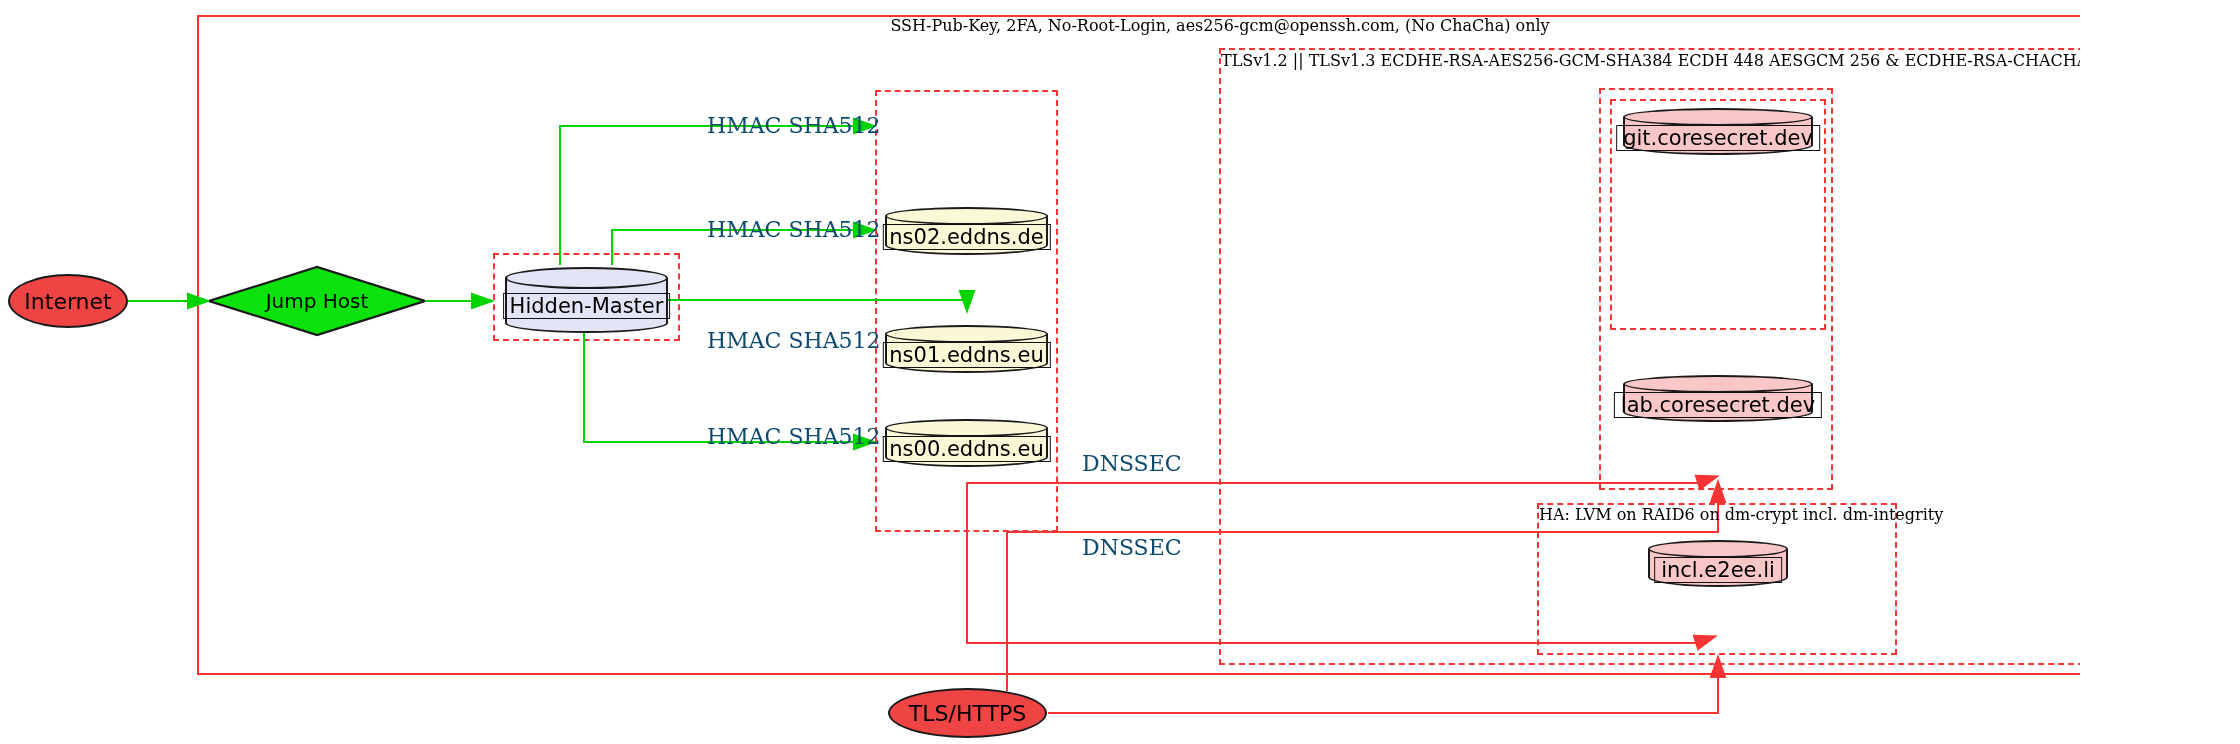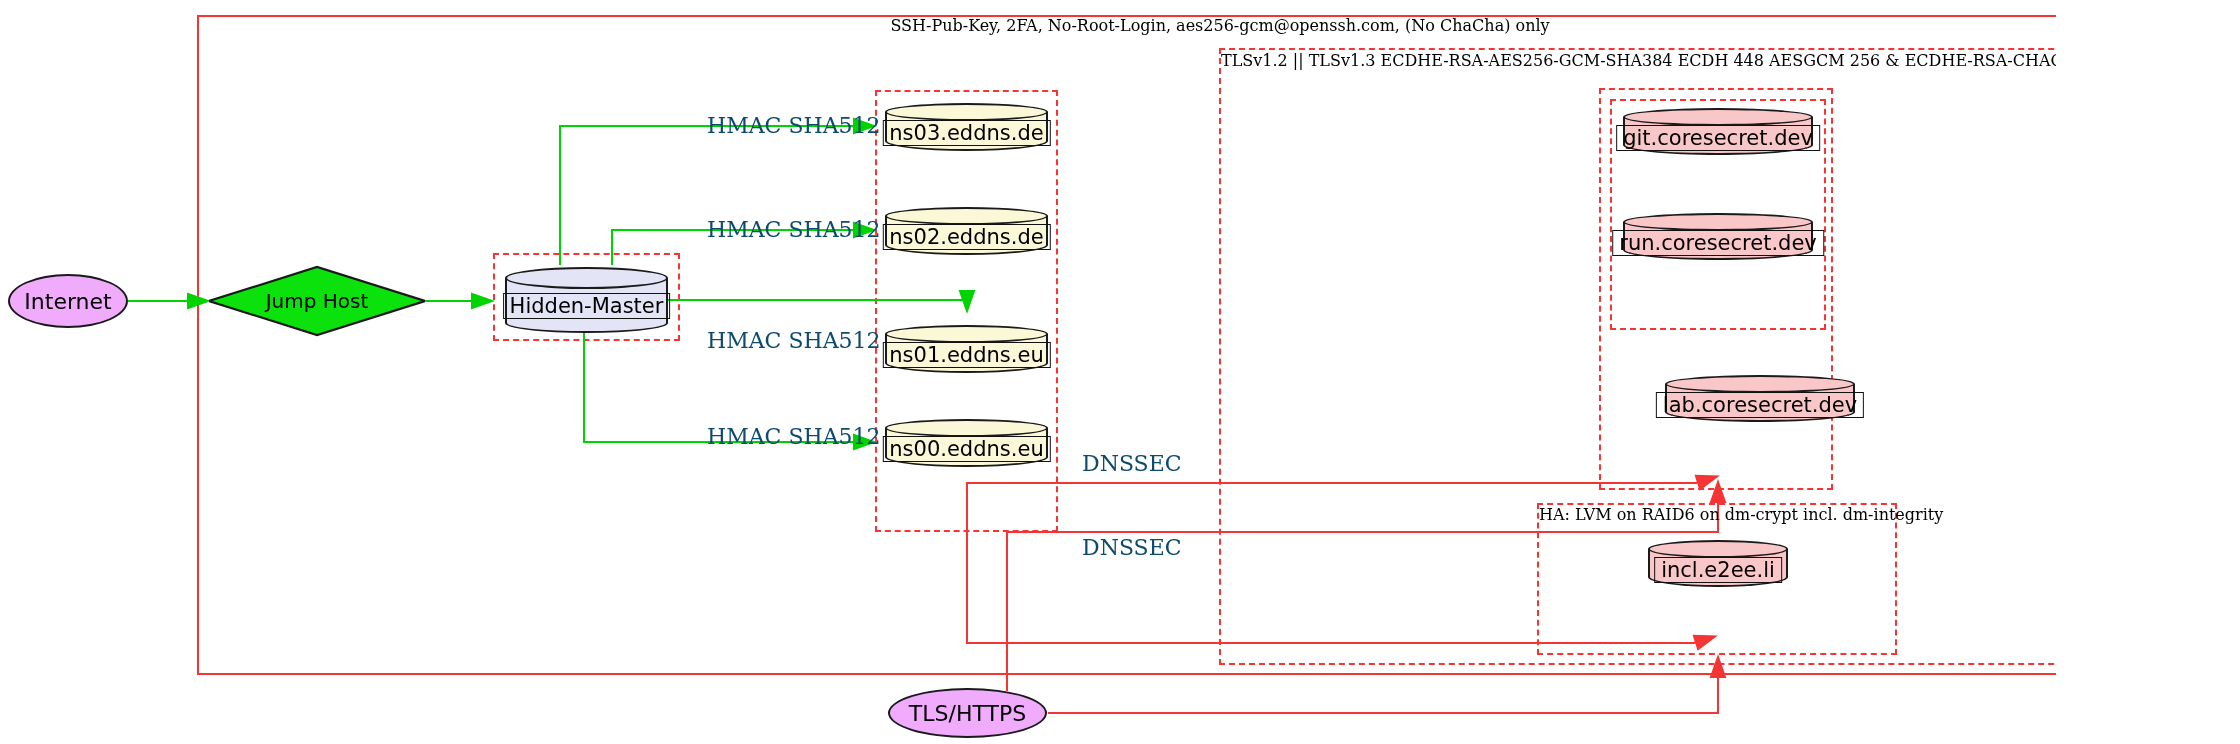--- a/index.html
+++ b/index.html
@@ -1,30 +1,30 @@
 <!DOCTYPE html>
 <html><head>
 <meta charset="utf-8">
 <style>
   html,body{margin:0;padding:0;background:#ffffff;}
   #canvas{position:relative;width:2056px;height:744px;background:#ffffff;overflow:hidden;
-          font-family:"DejaVu Sans","Liberation Sans",sans-serif;}
+          font-family:"DejaVu Sans","Liberation Sans",sans-serif;padding-left:24px;}
   
   .cluster{position:absolute;box-sizing:border-box;border:2px dashed #f63434;background:transparent;}
   .cluster.solid{border-style:solid;}
   .cluster-label{position:absolute;text-align:center;color:#000;
                  font-family:"DejaVu Serif","Liberation Serif",serif;font-size:16px;line-height:18px;white-space:nowrap;}
   
   .edge-label{position:absolute;text-align:center;color:#0c4a6e;
               font-family:"DejaVu Serif","Liberation Serif",serif;font-size:22px;line-height:24px;white-space:nowrap;}
   
   .node{position:absolute;box-sizing:border-box;}
   .nlabel{position:absolute;left:50%;transform:translate(-50%,-50%);white-space:nowrap;
           font-size:21px;color:#000;}
-  .ellipse{border:2px solid #1a1a1a;border-radius:50%;background:#f0abfc;}
+  .ellipse{border:2px solid #1a1a1a;border-radius:50%;background:#ef4444;}
   .ellipse .nlabel{top:50%;font-size:22px;}
   .diamond .nlabel{top:50%;font-size:20px;}
   
   .cyl{position:absolute;}
   .cyl .cap{position:absolute;left:0;right:0;top:0;height:18px;border:2px solid #1a1a1a;border-radius:50%;box-sizing:border-box;}
   .cyl .body{position:absolute;left:0;right:0;top:9px;bottom:0;border:2px solid #1a1a1a;border-top:none;box-sizing:border-box;
              border-radius:0 0 50% 50% / 0 0 10px 10px;}
   .cyl.tall .cap{height:22px;}
   .cyl.tall .body{top:11px;}
   .cyl .nlabel{top:calc(50% + 6px);border:1.5px solid #111;padding:0 6px;}
@@ -115,25 +115,20 @@
     </svg>
     <span class="nlabel">Jump Host</span>
   </div>
 
   <div class="cyl tall f-lav" style="left:505px;top:267px;width:163px;height:66px;">
     <div class="body"></div>
     <div class="cap"></div>
     <span class="nlabel">Hidden-Master</span>
   </div>
 
-  <div class="cyl f-yel" style="left:885px;top:103px;width:163px;height:48px;">
-    <div class="body"></div>
-    <div class="cap"></div>
-    <span class="nlabel">ns03.eddns.de</span>
-  </div>
   <div class="cyl f-yel" style="left:885px;top:207px;width:163px;height:48px;">
     <div class="body"></div>
     <div class="cap"></div>
     <span class="nlabel">ns02.eddns.de</span>
   </div>
   <div class="cyl f-yel" style="left:885px;top:311px;width:163px;height:48px;margin-top:14px;">
     <div class="body"></div>
     <div class="cap"></div>
     <span class="nlabel">ns01.eddns.eu</span>
   </div>
@@ -141,26 +136,21 @@
     <div class="body"></div>
     <div class="cap"></div>
     <span class="nlabel">ns00.eddns.eu</span>
   </div>
 
   <div class="cyl f-pink" style="left:1623px;top:108px;width:190px;height:47px;border-radius:22px;">
     <div class="body"></div>
     <div class="cap"></div>
     <span class="nlabel">git.coresecret.dev</span>
   </div>
-  <div class="cyl f-pink" style="left:1623px;top:213px;width:190px;height:47px;">
-    <div class="body"></div>
-    <div class="cap"></div>
-    <span class="nlabel">run.coresecret.dev</span>
-  </div>
-  <div class="cyl f-pink" style="left:1665px;top:375px;width:190px;height:47px;">
+  <div class="cyl f-pink" style="left:1623px;top:375px;width:190px;height:47px;">
     <div class="body"></div>
     <div class="cap"></div>
     <span class="nlabel">lab.coresecret.dev</span>
   </div>
   <div class="cyl f-pink" style="left:1648px;top:540px;width:140px;height:47px;">
     <div class="body"></div>
     <div class="cap"></div>
     <span class="nlabel">incl.e2ee.li</span>
   </div>
 

